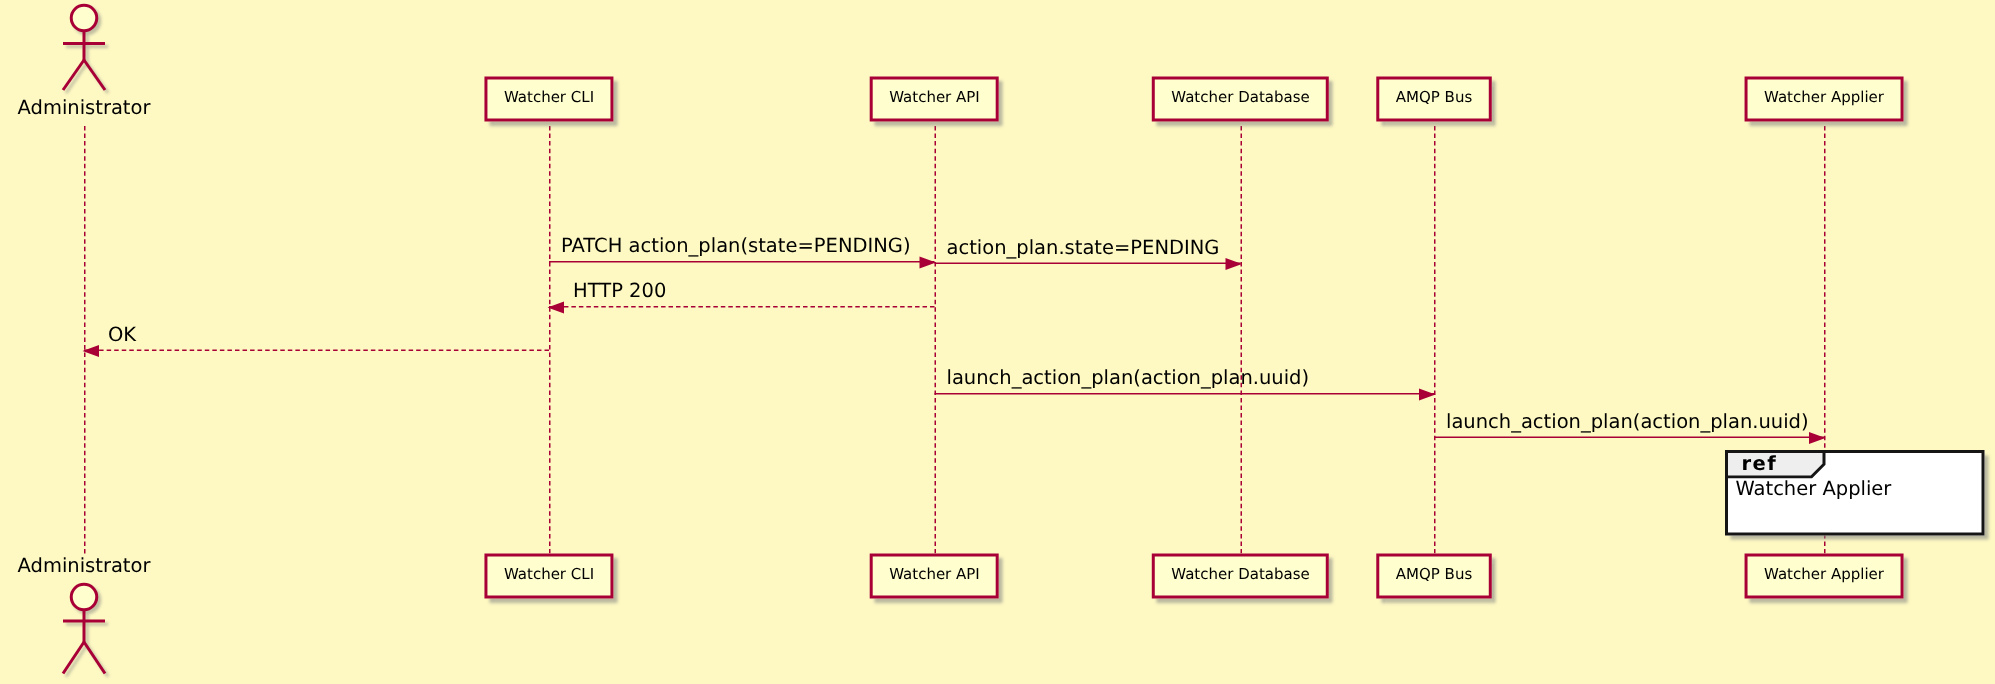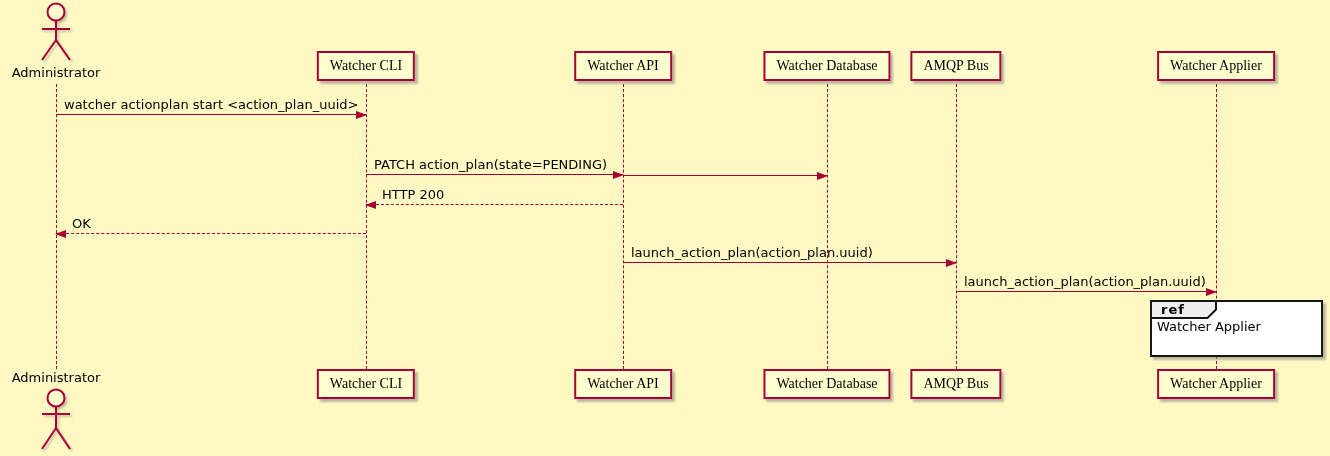--- a/index.html
+++ b/index.html
@@ -25,22 +25,22 @@
     border-left:1px dashed var(--lifeline-color);
   }
 
   
   .pbox{
     position:absolute; transform:translateX(-50%);
     background:var(--participant-fill);
     border:2px solid var(--participant-border);
     box-shadow:var(--shadow);
     height:30px; line-height:26px;
-    padding:0 11px; font-size:14px; white-space:nowrap;
-    z-index:3; text-align:center;font-family:Liberation Serif, serif;
+    padding:0 11px; font-size:10px; white-space:nowrap;
+    z-index:3; text-align:center;
   }
   .pbox.top{top:51px;}
   .pbox.bottom{top:369px;}
 
   
   .actor-label{
     position:absolute; left:56px; transform:translateX(-50%);
     font-size:13px; white-space:nowrap; z-index:3;
   }
   .actor-label.top{top:65px;}
@@ -119,31 +119,28 @@
   <div class="pbox top" style="left:827px;">Watcher Database</div>
   <div class="pbox top" style="left:956px;">AMQP Bus</div>
   <div class="pbox top" style="left:1216px;">Watcher Applier</div>
 
   <div class="pbox bottom" style="left:366px;">Watcher CLI</div>
   <div class="pbox bottom" style="left:623px;">Watcher API</div>
   <div class="pbox bottom" style="left:827px;">Watcher Database</div>
   <div class="pbox bottom" style="left:956px;">AMQP Bus</div>
   <div class="pbox bottom" style="left:1216px;">Watcher Applier</div>
 
-  <div class="msg solid to-right" style="left:56px; top:96px; width:310px;">
-    <div class="msg-label">watcher actionplan start &lt;action_plan_uuid&gt;</div>
-    <div class="arrowhead right"></div>
-  </div>
 
   <div class="msg solid to-right" style="left:366px; top:128px; width:257px;margin-top:28px;">
     <div class="msg-label">PATCH action_plan(state=PENDING)</div>
     <div class="arrowhead right"></div>
   </div>
 
   <div class="msg solid to-right" style="left:623px; top:157px; width:204px;">
+    <div class="msg-label">action_plan.state=PENDING</div>
     <div class="arrowhead right"></div>
   </div>
 
   <div class="msg dashed to-left" style="left:366px; top:186px; width:257px;">
     <div class="msg-label">HTTP 200</div>
     <div class="arrowhead left"></div>
   </div>
 
   <div class="msg dashed to-left" style="left:56px; top:215px; width:310px;">
     <div class="msg-label">OK</div>

